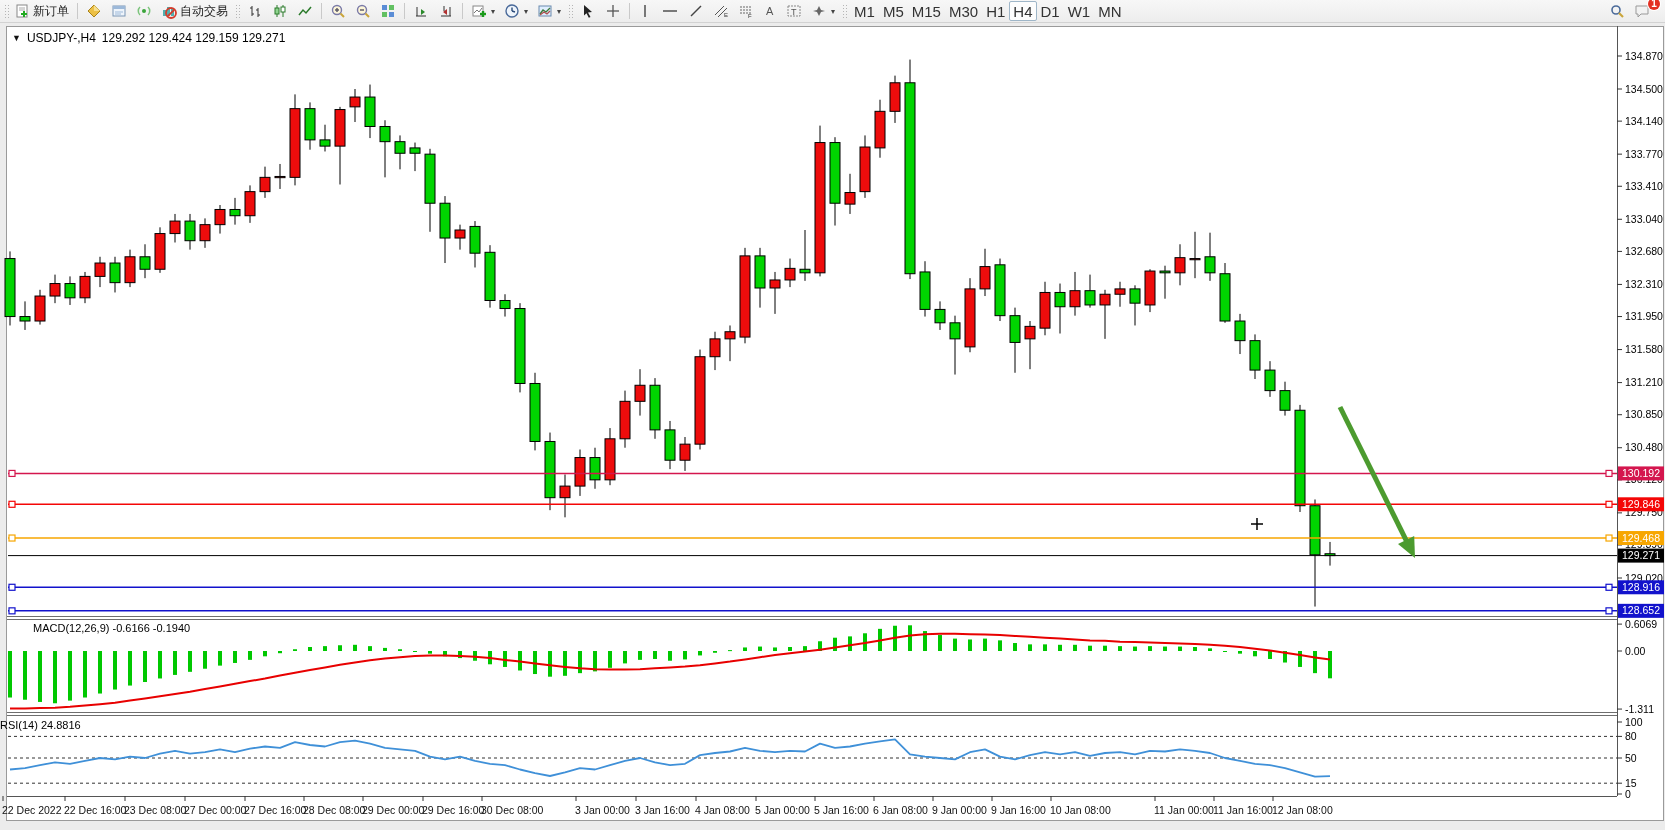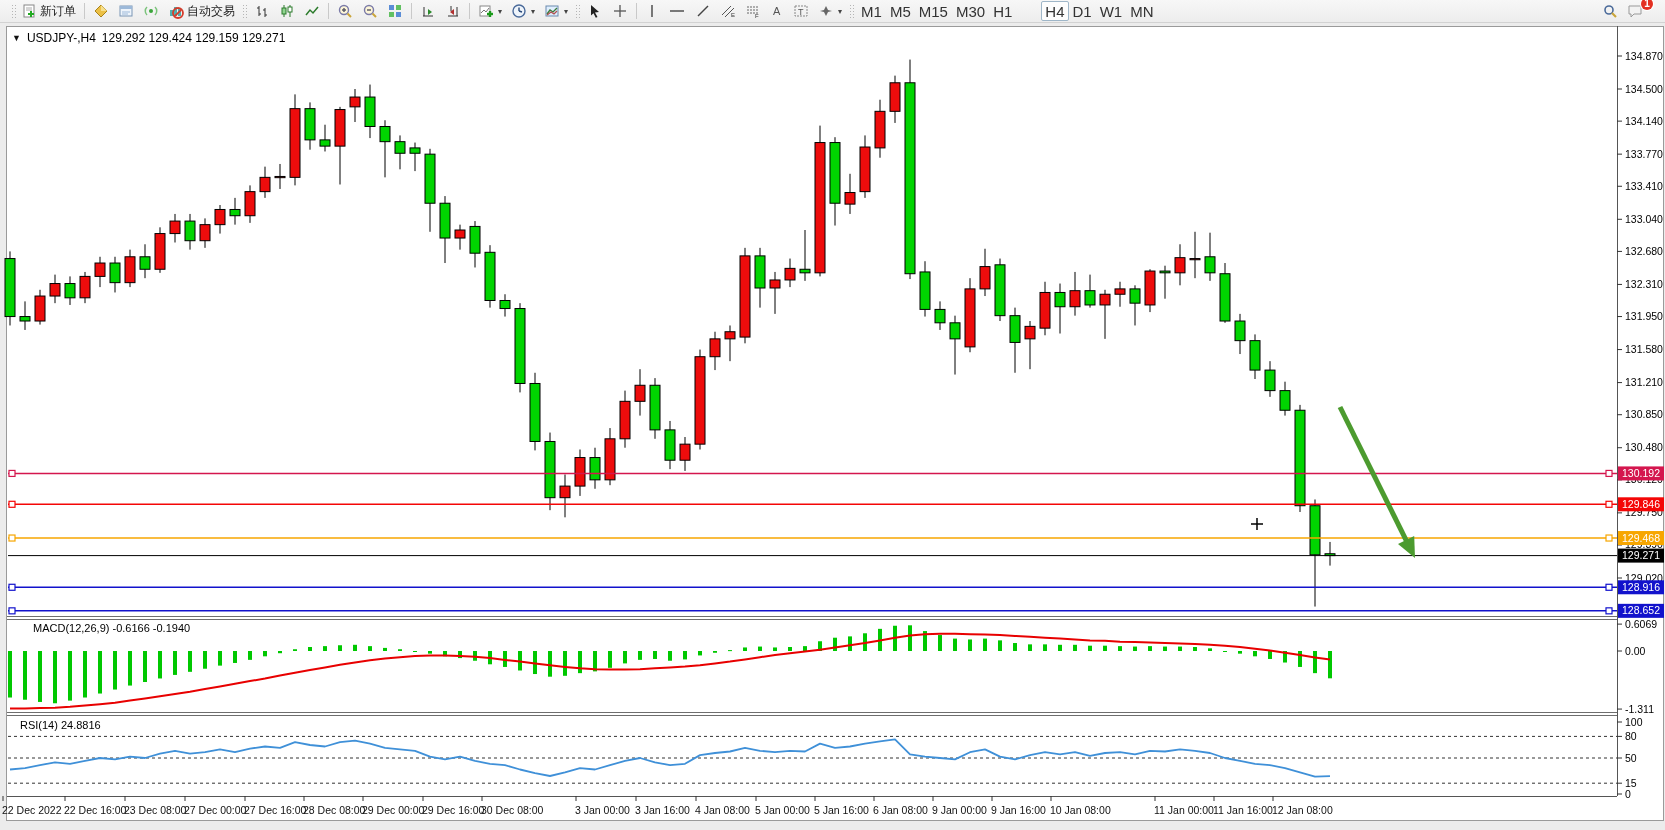--- a/index.html
+++ b/index.html
@@ -6,56 +6,56 @@
   body{
     width:1665px;height:830px;position:relative;overflow:hidden;
     background:#ececec;font-family:"Liberation Sans","DejaVu Sans",sans-serif;
     -webkit-font-smoothing:antialiased;
   }
   
   #toolbar{
     position:absolute;left:0;top:0;width:1665px;height:23px;
     background:linear-gradient(#f7f7f7,#ededed);
     border-bottom:1px solid #d2d2d2;
-    display:flex;align-items:center;gap:1px;padding:0 9px;box-sizing:border-box;
+    display:flex;align-items:center;gap:1px;padding:0 2px;box-sizing:border-box;
     font-size:12px;color:#222;
   }
   .tbtn{
     height:20px;min-width:22px;display:flex;align-items:center;justify-content:center;
     gap:3px;padding:0 3px;border:1px solid transparent;border-radius:2px;box-sizing:border-box;
     white-space:nowrap;cursor:default;
   }
   .tbtn svg{display:block}
   .grip{width:5px;height:16px;margin:0 2px;
     background-image:radial-gradient(circle,#b5b5b5 34%,transparent 36%);
     background-size:3px 3px;background-position:0 1px;}
   .vsep{width:1px;height:16px;background:#c9c9c9;margin:0 3px;}
   .caret{font-size:8px;color:#444;margin-left:1px;}
   .tf{font-size:15px;color:#333;min-width:24px;justify-content:center;}
-  .tf.active{background:#fdfdfd;border:1px solid #9fb6c8;margin-left:25px;}
+  .tf.active{background:#fdfdfd;border:1px solid #9fb6c8;}
   #tf-group{display:flex;align-items:center;}
   .spacer{flex:1;}
   #chat-badge{
     position:absolute;top:-4px;right:-6px;background:#e33022;color:#fff;
     border-radius:8px;font-size:10px;line-height:12px;min-width:12px;height:12px;
     text-align:center;font-weight:bold;box-shadow:0 0 0 1px #fff;
   }
   
   #chart-window{
     position:absolute;left:6px;top:26px;width:1658px;height:795px;
     background:#ffffff;border:1px solid #9a9a9a;box-sizing:border-box;
   }
   #chart-svg{position:absolute;left:0;top:0;}
   .overlay-label{
     position:absolute;font-size:11px;color:#000;white-space:nowrap;z-index:5;
   }
   #chart-title{left:12px;top:31px;font-size:12px;display:flex;align-items:center;gap:6px;}
   #oneclick-arrow{font-size:9px;color:#111;}
   #macd-label{left:12px;top:622px;margin-left:21px;}
-  #rsi-label{left:20px;top:719px;}
+  #rsi-label{left:0;top:719px;}
 </style>
 </head>
 <body>
 
 <div id="toolbar">
   <div class="grip"></div>
 
   <div class="tbtn">
     <span>
       <svg width="14" height="14">

